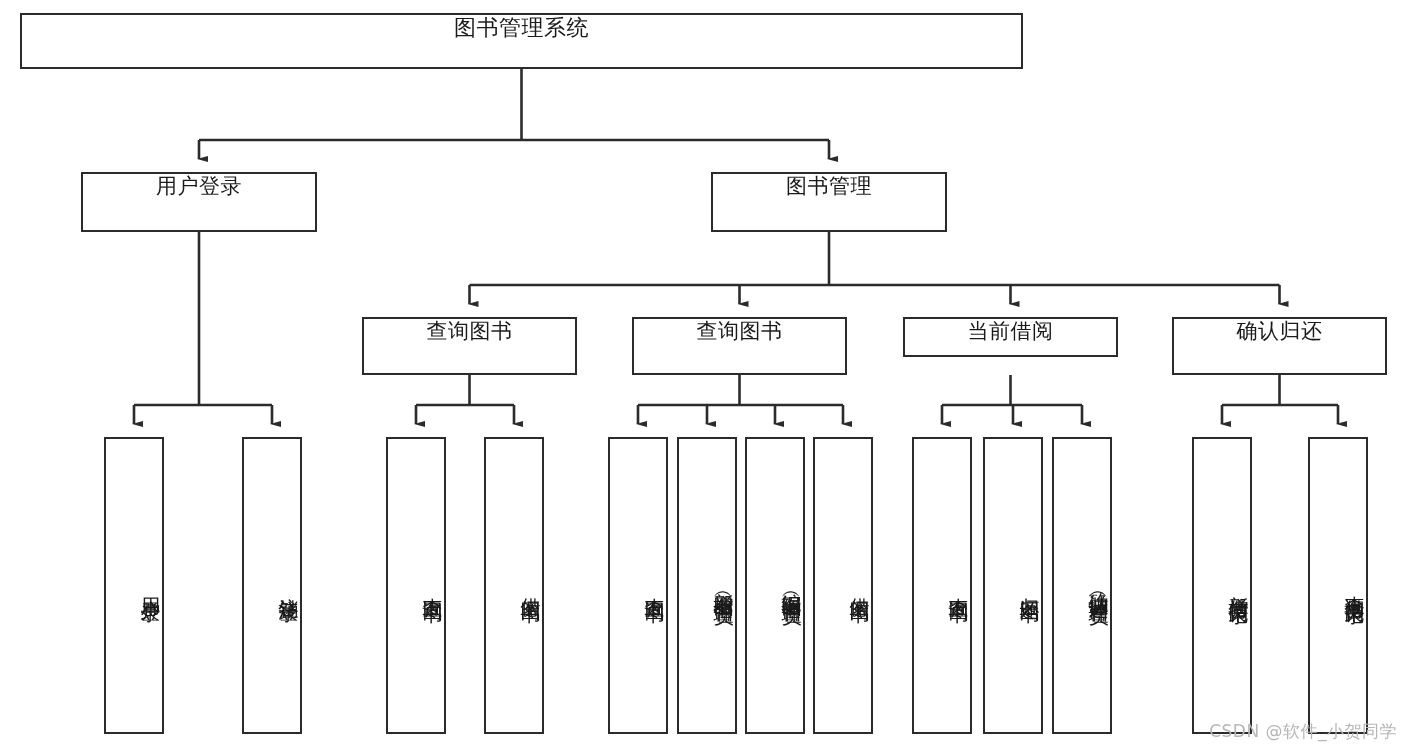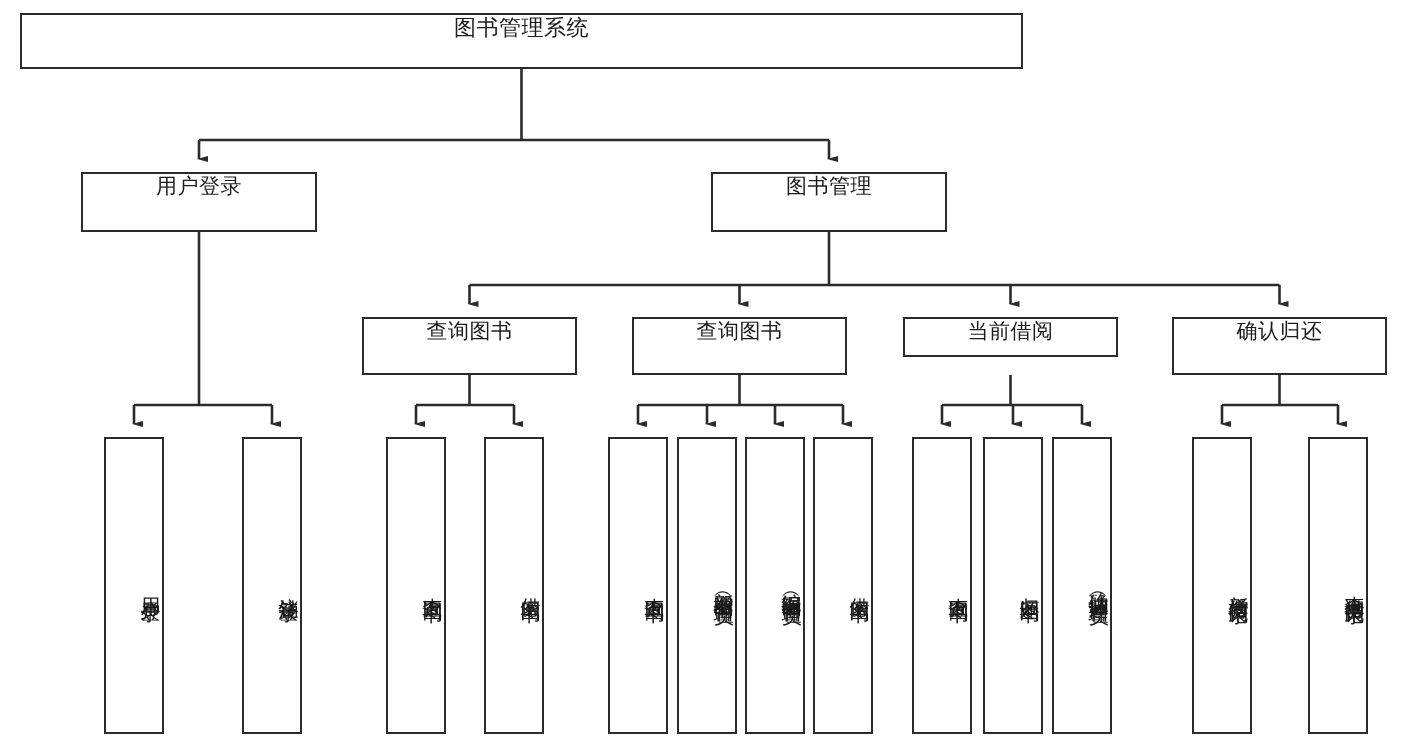--- a/index.html
+++ b/index.html
@@ -172,13 +172,14 @@
         <span class="label">确认归还（管理员）</span>
       </div>
       <div class="node vert" style="left: 1192px; top: 437px; width: 60px; height: 297px;">
         <span class="label">新增借阅记录</span>
       </div>
       <div class="node vert" style="left: 1308px; top: 437px; width: 60px; height: 297px;">
         <span class="label">查询借阅记录</span>
       </div>
     </div>
 
+  <div id="watermark">CSDN @软件_小贺同学</div>
 </div>
 
 </body></html>

